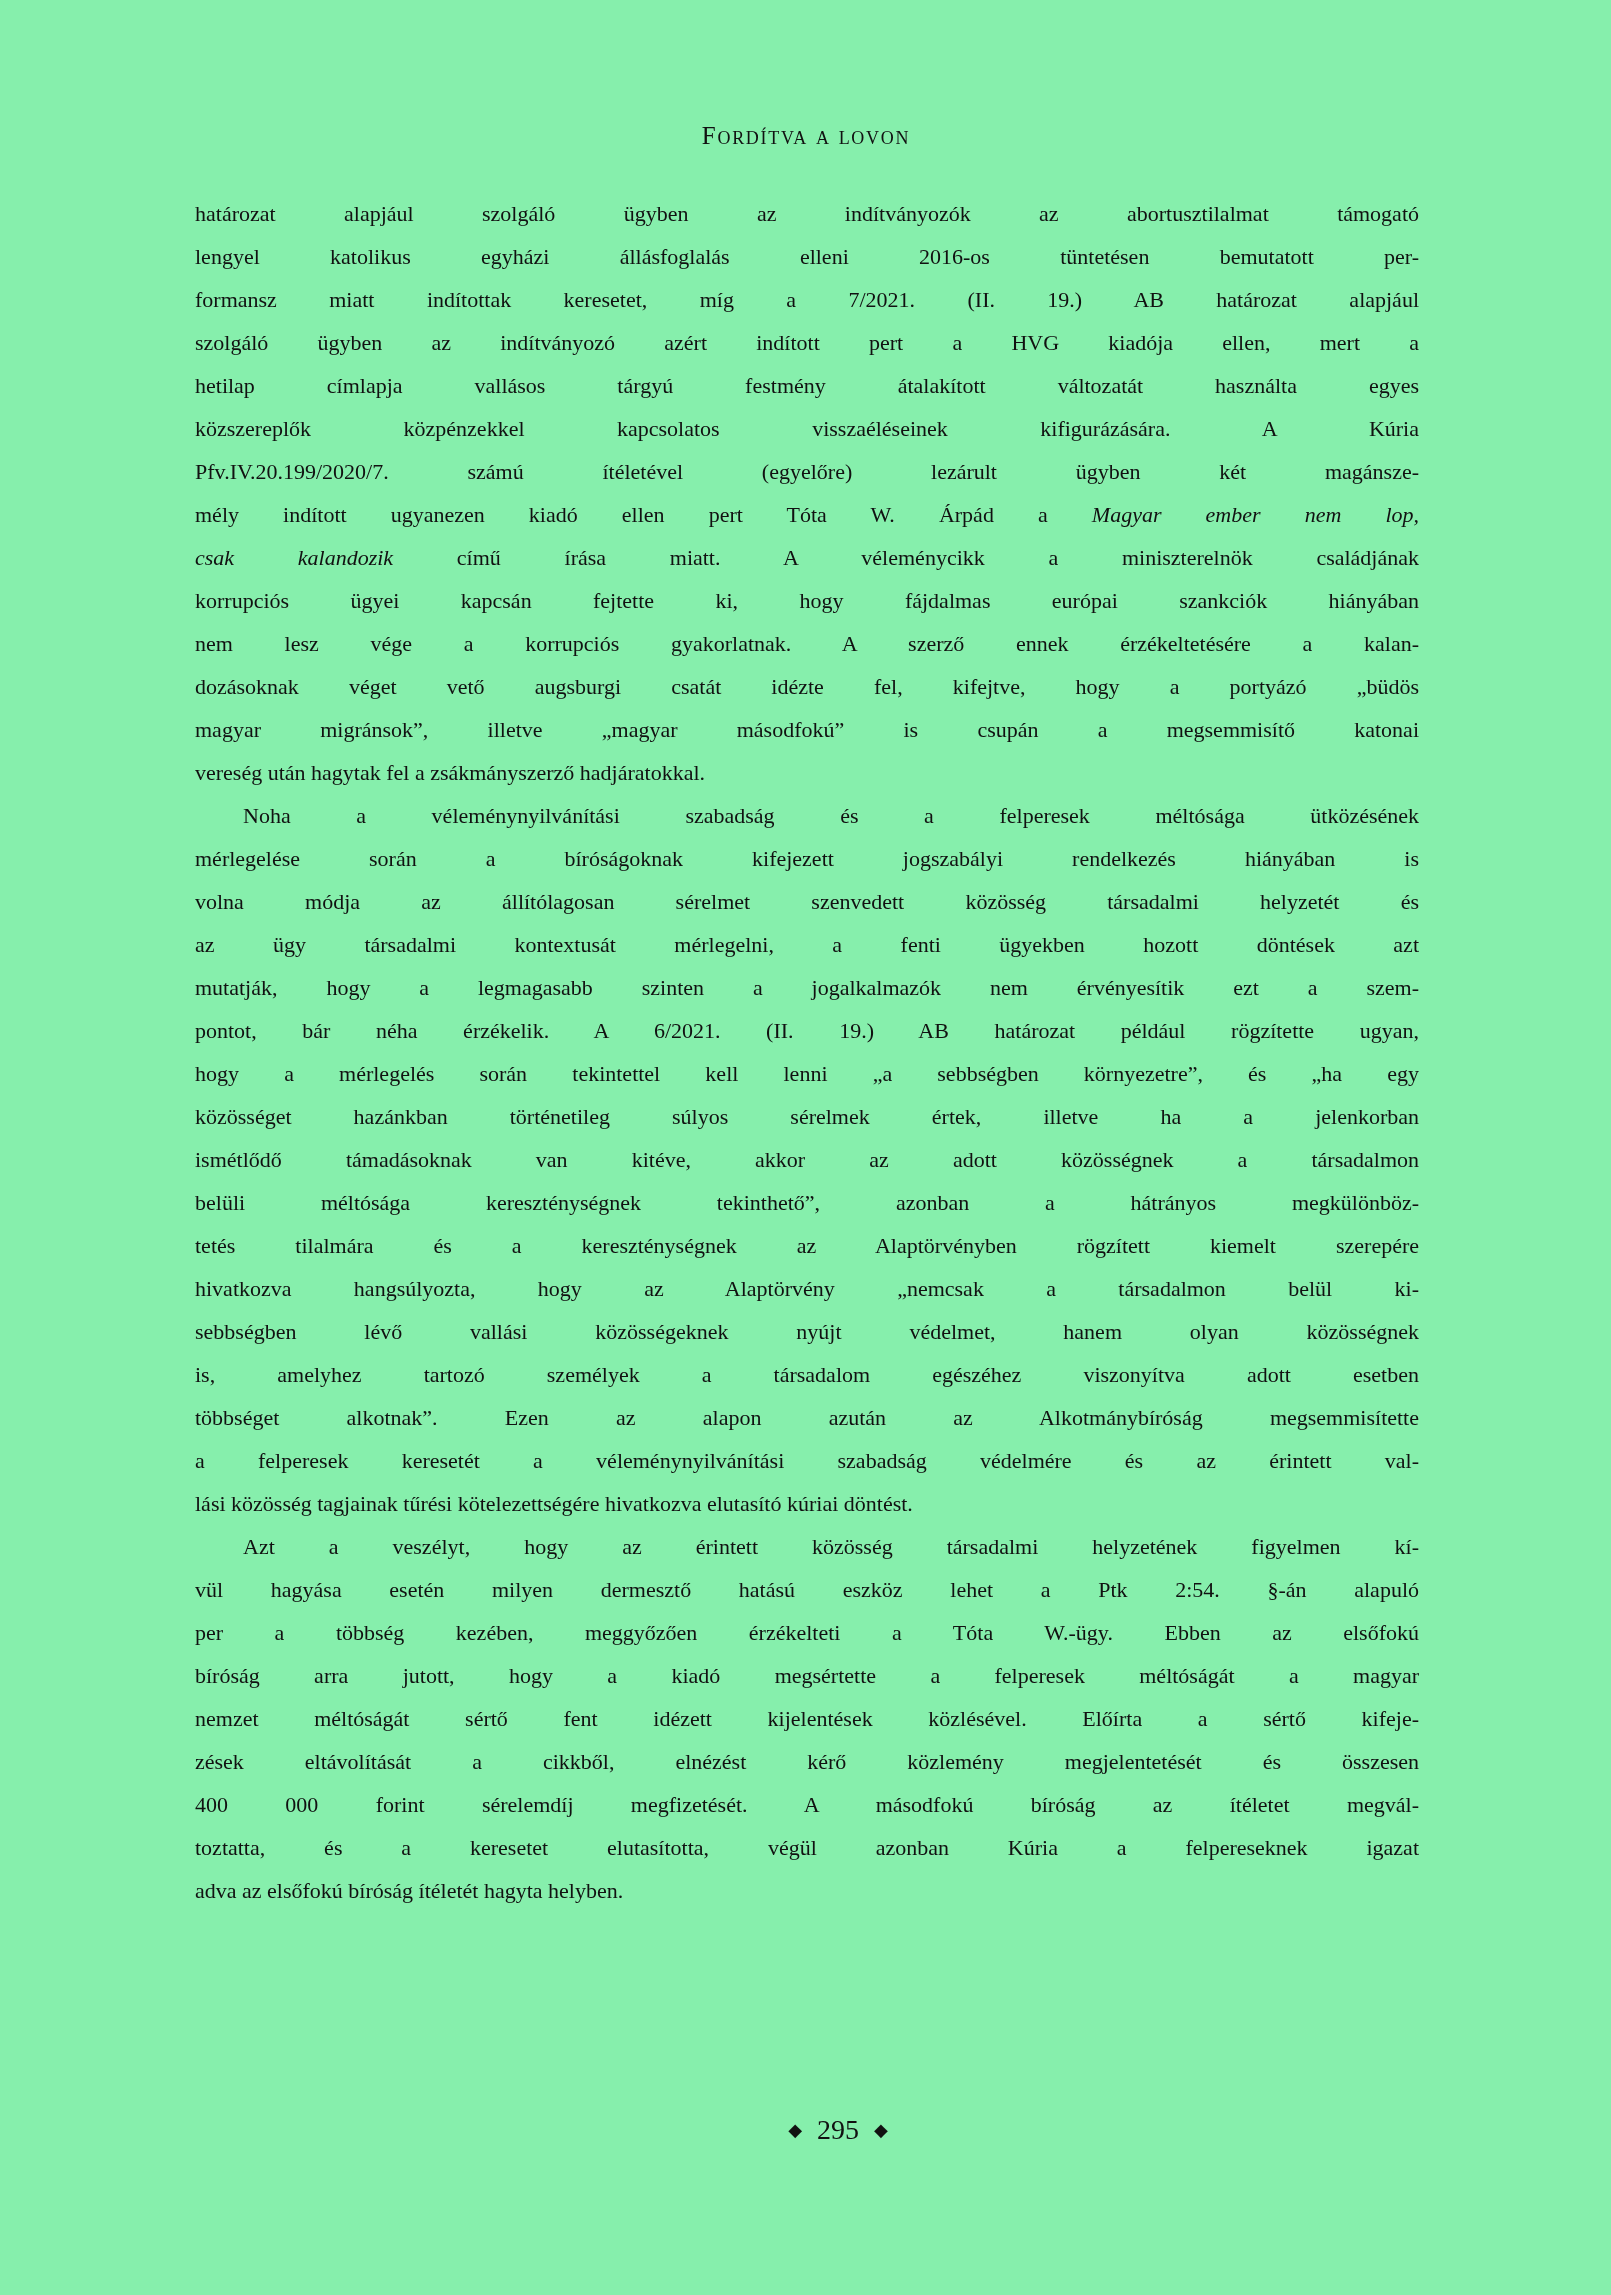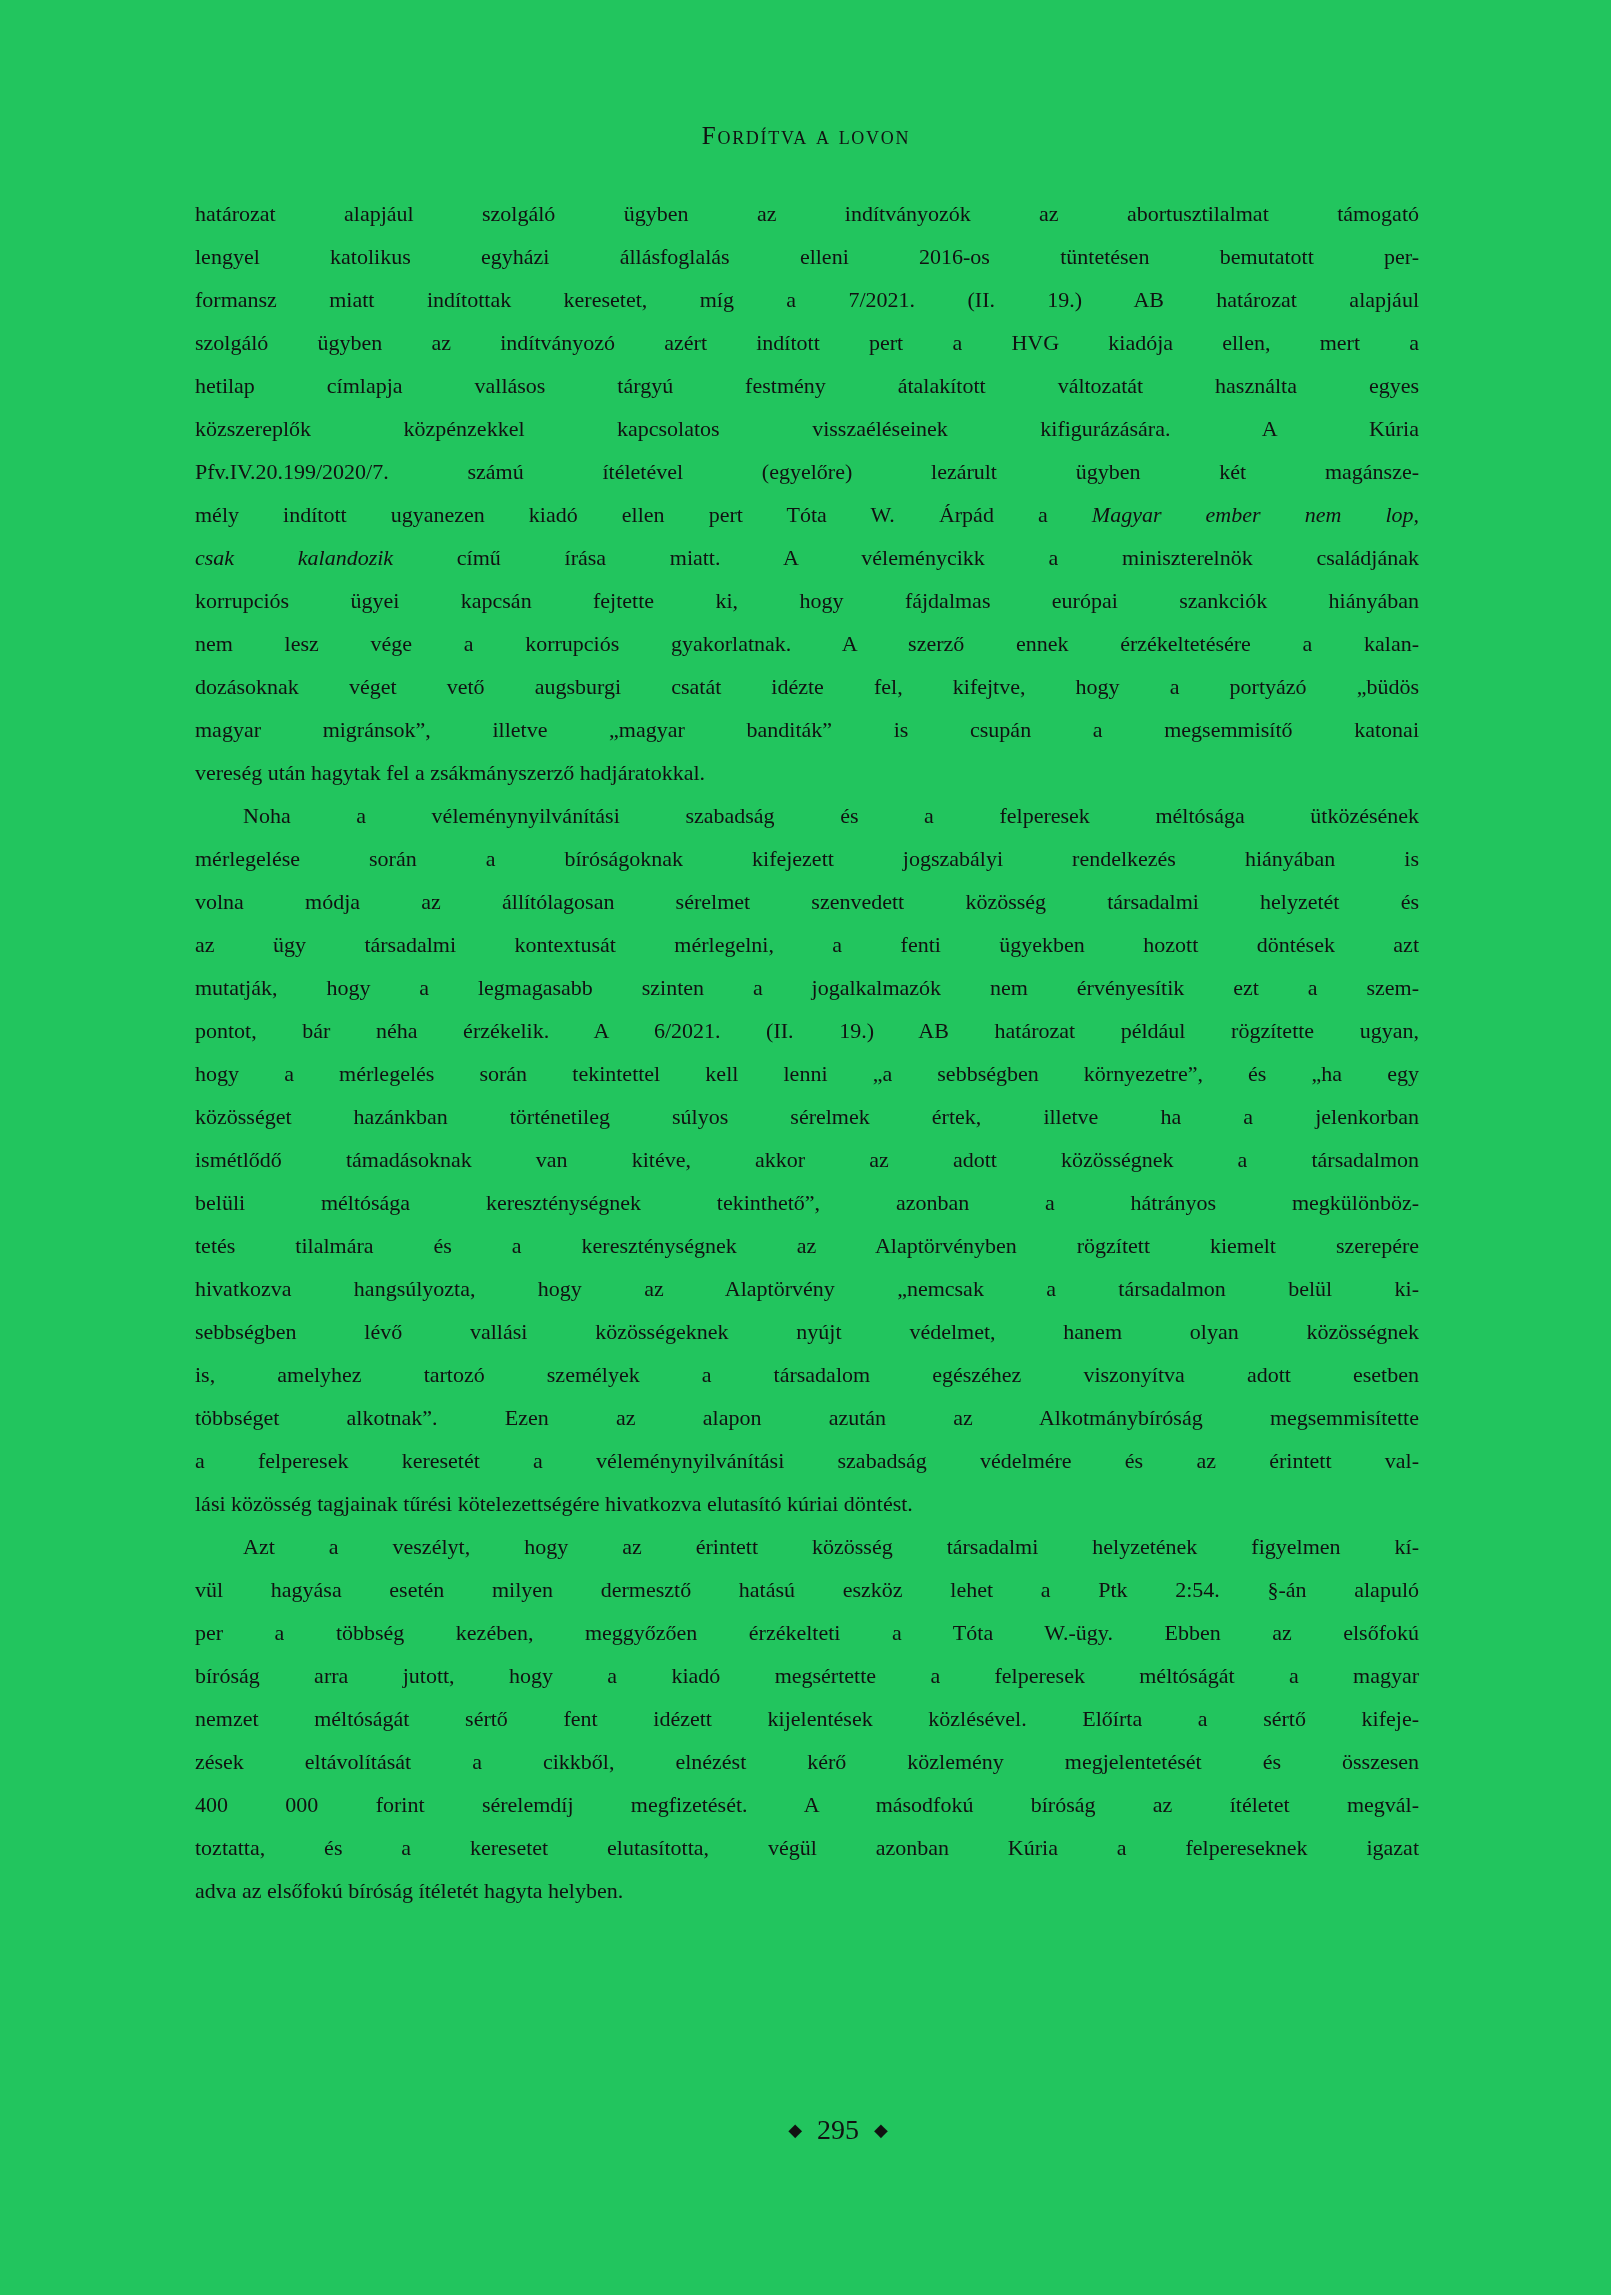--- a/index.html
+++ b/index.html
@@ -1,19 +1,19 @@
 <!DOCTYPE html>
 <html style="font-size:13.2px"><head>
   <meta charset="utf-8">
   <style>
     html, body { margin: 0; padding: 0; background: #ffffff; }
     body { width: 1612px; height: 2295px; position: relative; overflow: hidden; }
     .page {
       position: absolute; left: 0; top: 0; width: 1612px; height: 2295px;
-      background: #22c55e; color: #111111;
+      background: #86efac; color: #111111;
       font-family: "DejaVu Serif", "Liberation Serif", serif;
     }
     .running-head {
       position: absolute; top: 122px; left: 0; width: 1612px;
       text-align: center;
       font-family: "Liberation Serif", "DejaVu Serif", serif;
       font-size: 25px; letter-spacing: 1.7px; font-variant: small-caps;
       color: #111111;
     }
     .body-text {
@@ -50,21 +50,21 @@
         <span class="line"><span>formansz miatt indítottak keresetet, míg a 7/2021. (II. 19.) AB határozat alapjául</span></span>
         <span class="line"><span>szolgáló ügyben az indítványozó azért indított pert a HVG kiadója ellen, mert a</span></span>
         <span class="line"><span>hetilap címlapja vallásos tárgyú festmény átalakított változatát használta egyes</span></span>
         <span class="line"><span>közszereplők közpénzekkel kapcsolatos visszaéléseinek kifigurázására. A Kúria</span></span>
         <span class="line"><span>Pfv.IV.20.199/2020/7. számú ítéletével (egyelőre) lezárult ügyben két magánsze-</span></span>
         <span class="line"><span>mély indított ugyanezen kiadó ellen pert Tóta W. Árpád a </span><i>Magyar ember nem lop,</i></span>
         <span class="line"><i>csak kalandozik</i><span> című írása miatt. A véleménycikk a miniszterelnök családjának</span></span>
         <span class="line"><span>korrupciós ügyei kapcsán fejtette ki, hogy fájdalmas európai szankciók hiányában</span></span>
         <span class="line"><span>nem lesz vége a korrupciós gyakorlatnak. A szerző ennek érzékeltetésére a kalan-</span></span>
         <span class="line"><span>dozásoknak véget vető augsburgi csatát idézte fel, kifejtve, hogy a portyázó „büdös</span></span>
-        <span class="line"><span>magyar migránsok”, illetve „magyar banditák” is csupán a megsemmisítő katonai</span></span>
+        <span class="line"><span>magyar migránsok”, illetve „magyar másodfokú” is csupán a megsemmisítő katonai</span></span>
         <span class="line last"><span>vereség után hagytak fel a zsákmányszerző hadjáratokkal.</span></span>
       </div>
       <div class="para">
         <span class="line indent"><span>Noha a véleménynyilvánítási szabadság és a felperesek méltósága ütközésének</span></span>
         <span class="line"><span>mérlegelése során a bíróságoknak kifejezett jogszabályi rendelkezés hiányában is</span></span>
         <span class="line"><span>volna módja az állítólagosan sérelmet szenvedett közösség társadalmi helyzetét és</span></span>
         <span class="line"><span>az ügy társadalmi kontextusát mérlegelni, a fenti ügyekben hozott döntések azt</span></span>
         <span class="line"><span>mutatják, hogy a legmagasabb szinten a jogalkalmazók nem érvényesítik ezt a szem-</span></span>
         <span class="line"><span>pontot, bár néha érzékelik. A 6/2021. (II. 19.) AB határozat például rögzítette ugyan,</span></span>
         <span class="line"><span>hogy a mérlegelés során tekintettel kell lenni „a sebbségben környezetre”, és „ha egy</span></span>

